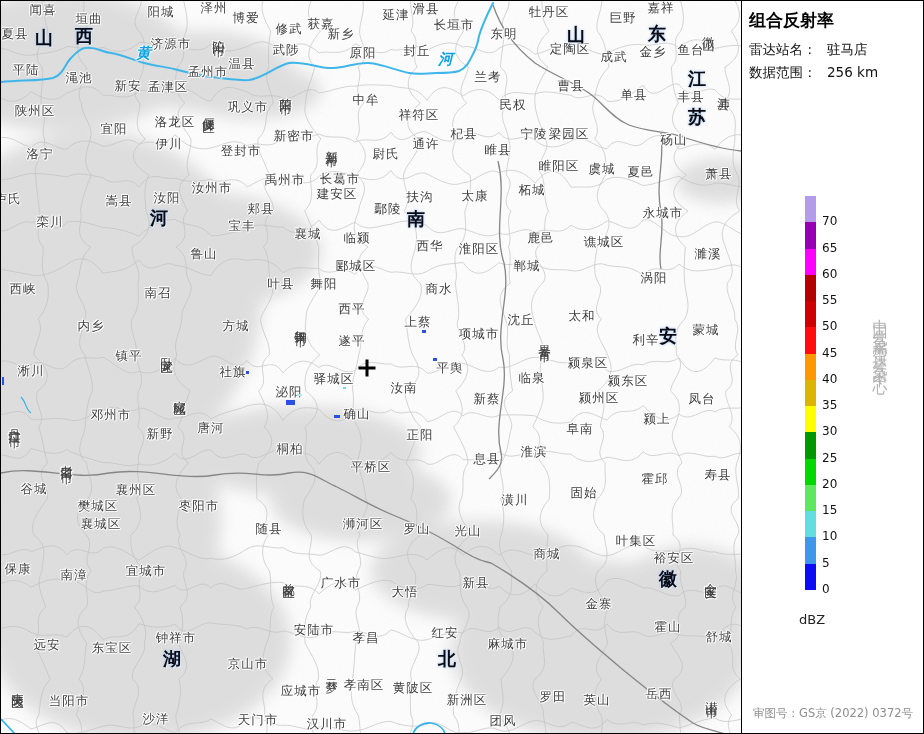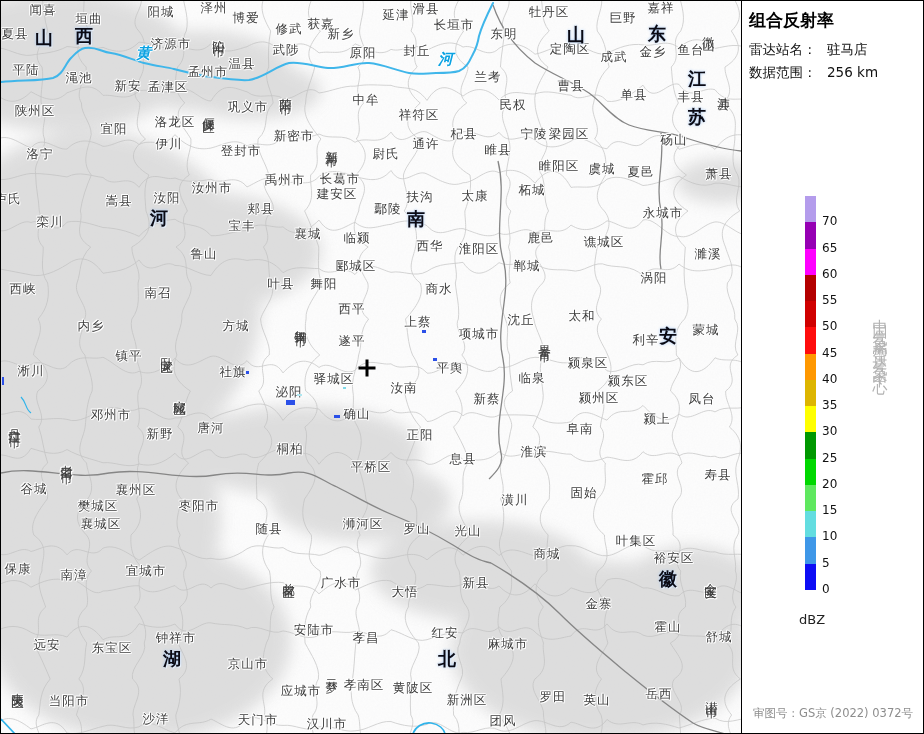--- a/index.html
+++ b/index.html
@@ -228,21 +228,21 @@
         <span class="lbl" style="left: 598px; top: 397px;">颍州区</span>
         <span class="lbl" style="left: 701px; top: 398px;">凤台</span>
         <span class="lbl" style="left: 288px; top: 391px;">泌阳</span>
         <span class="lbl" style="left: 110px; top: 414px;">邓州市</span>
         <span class="lbl" style="left: 356px; top: 413px;">确山</span>
         <span class="lbl" style="left: 656px; top: 418px;">颍上</span>
         <span class="lbl" style="left: 159px; top: 433px;">新野</span>
         <span class="lbl" style="left: 210px; top: 427px;">唐河</span>
         <span class="lbl" style="left: 419px; top: 434px;">正阳</span>
         <span class="lbl" style="left: 579px; top: 428px;">阜南</span>
-        <span class="lbl" style="left: 462px; top: 458px;">息县</span>
+        <span class="lbl" style="left: 486px; top: 458px;">息县</span>
         <span class="lbl" style="left: 533px; top: 451px;">淮滨</span>
         <span class="lbl" style="left: 289px; top: 448px;">桐柏</span>
         <span class="lbl" style="left: 370px; top: 466px;">平桥区</span>
         <span class="lbl" style="left: 654px; top: 478px;">霍邱</span>
         <span class="lbl" style="left: 717px; top: 474px;">寿县</span>
         <span class="lbl" style="left: 33px; top: 488px;">谷城</span>
         <span class="lbl" style="left: 135px; top: 489px;">襄州区</span>
         <span class="lbl" style="left: 514px; top: 499px;">潢川</span>
         <span class="lbl" style="left: 583px; top: 492px;">固始</span>
         <span class="lbl" style="left: 97px; top: 505px;">樊城区</span>

